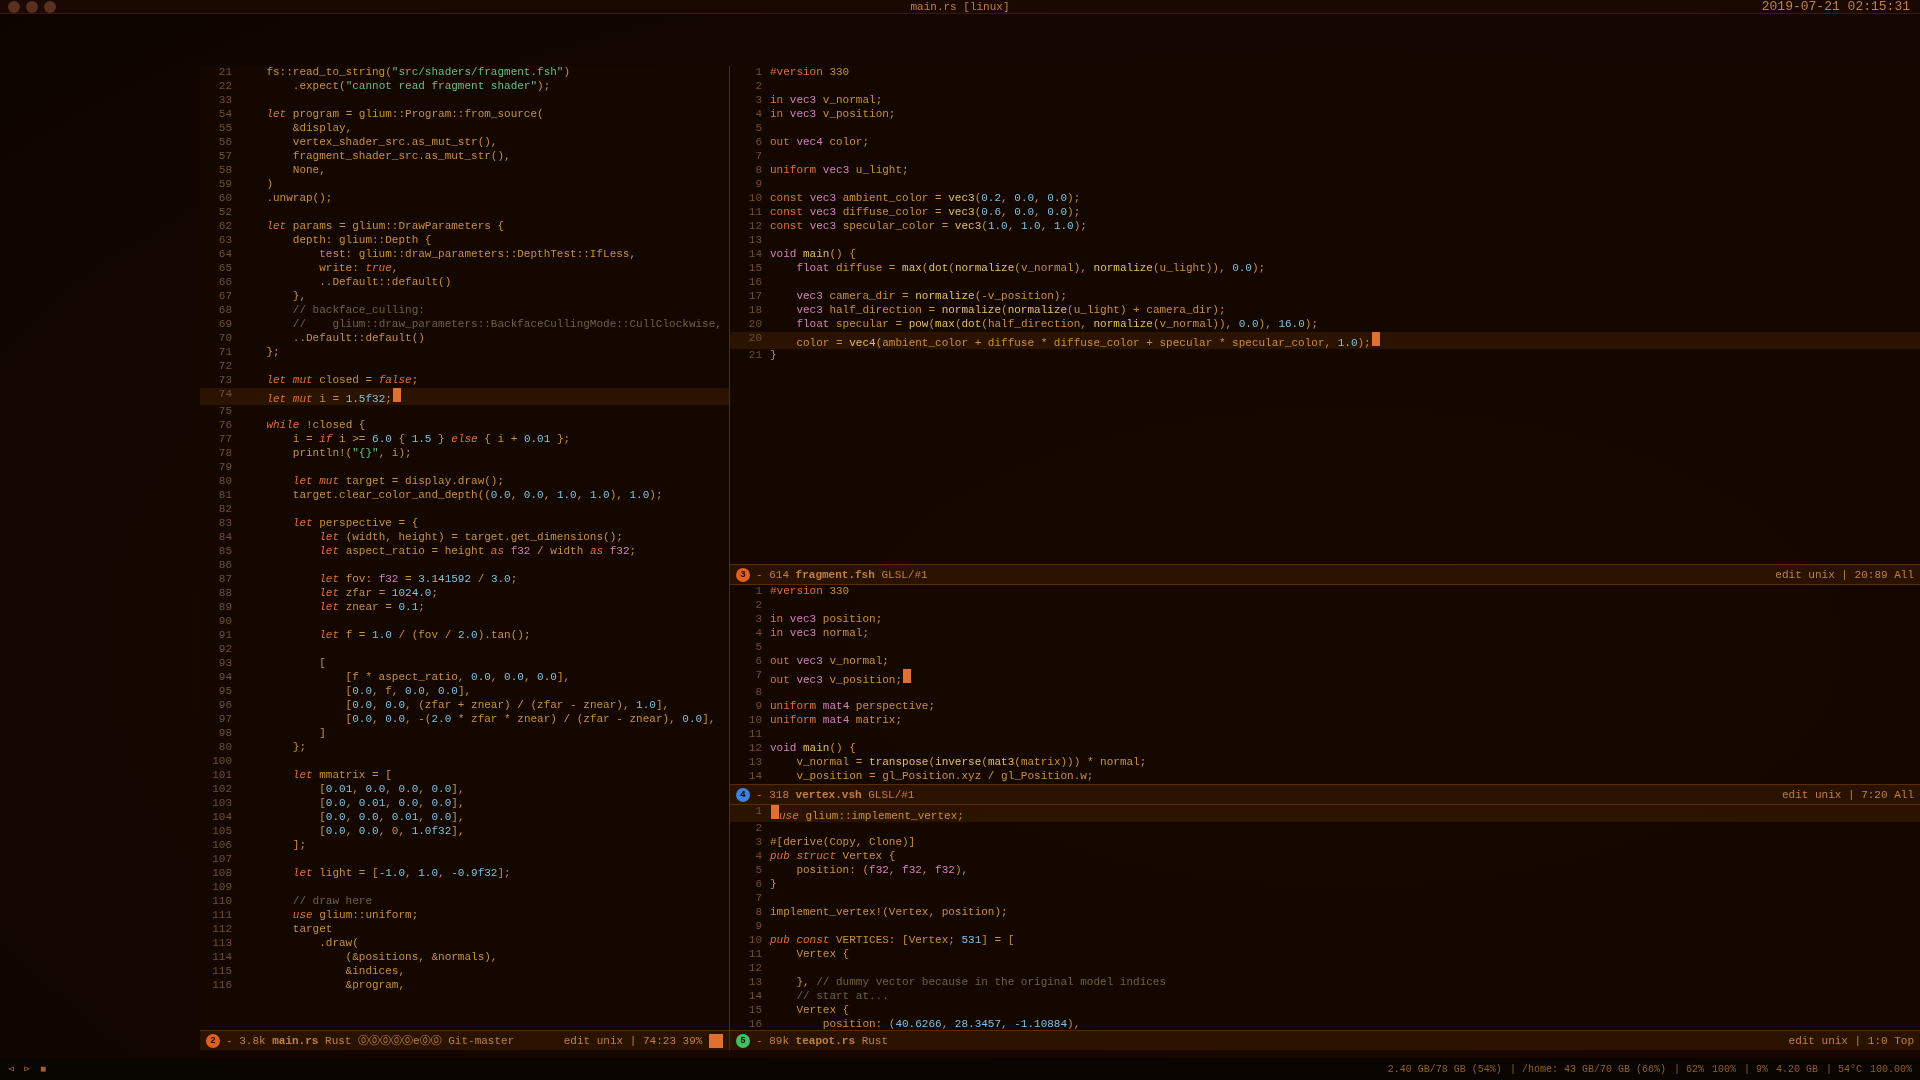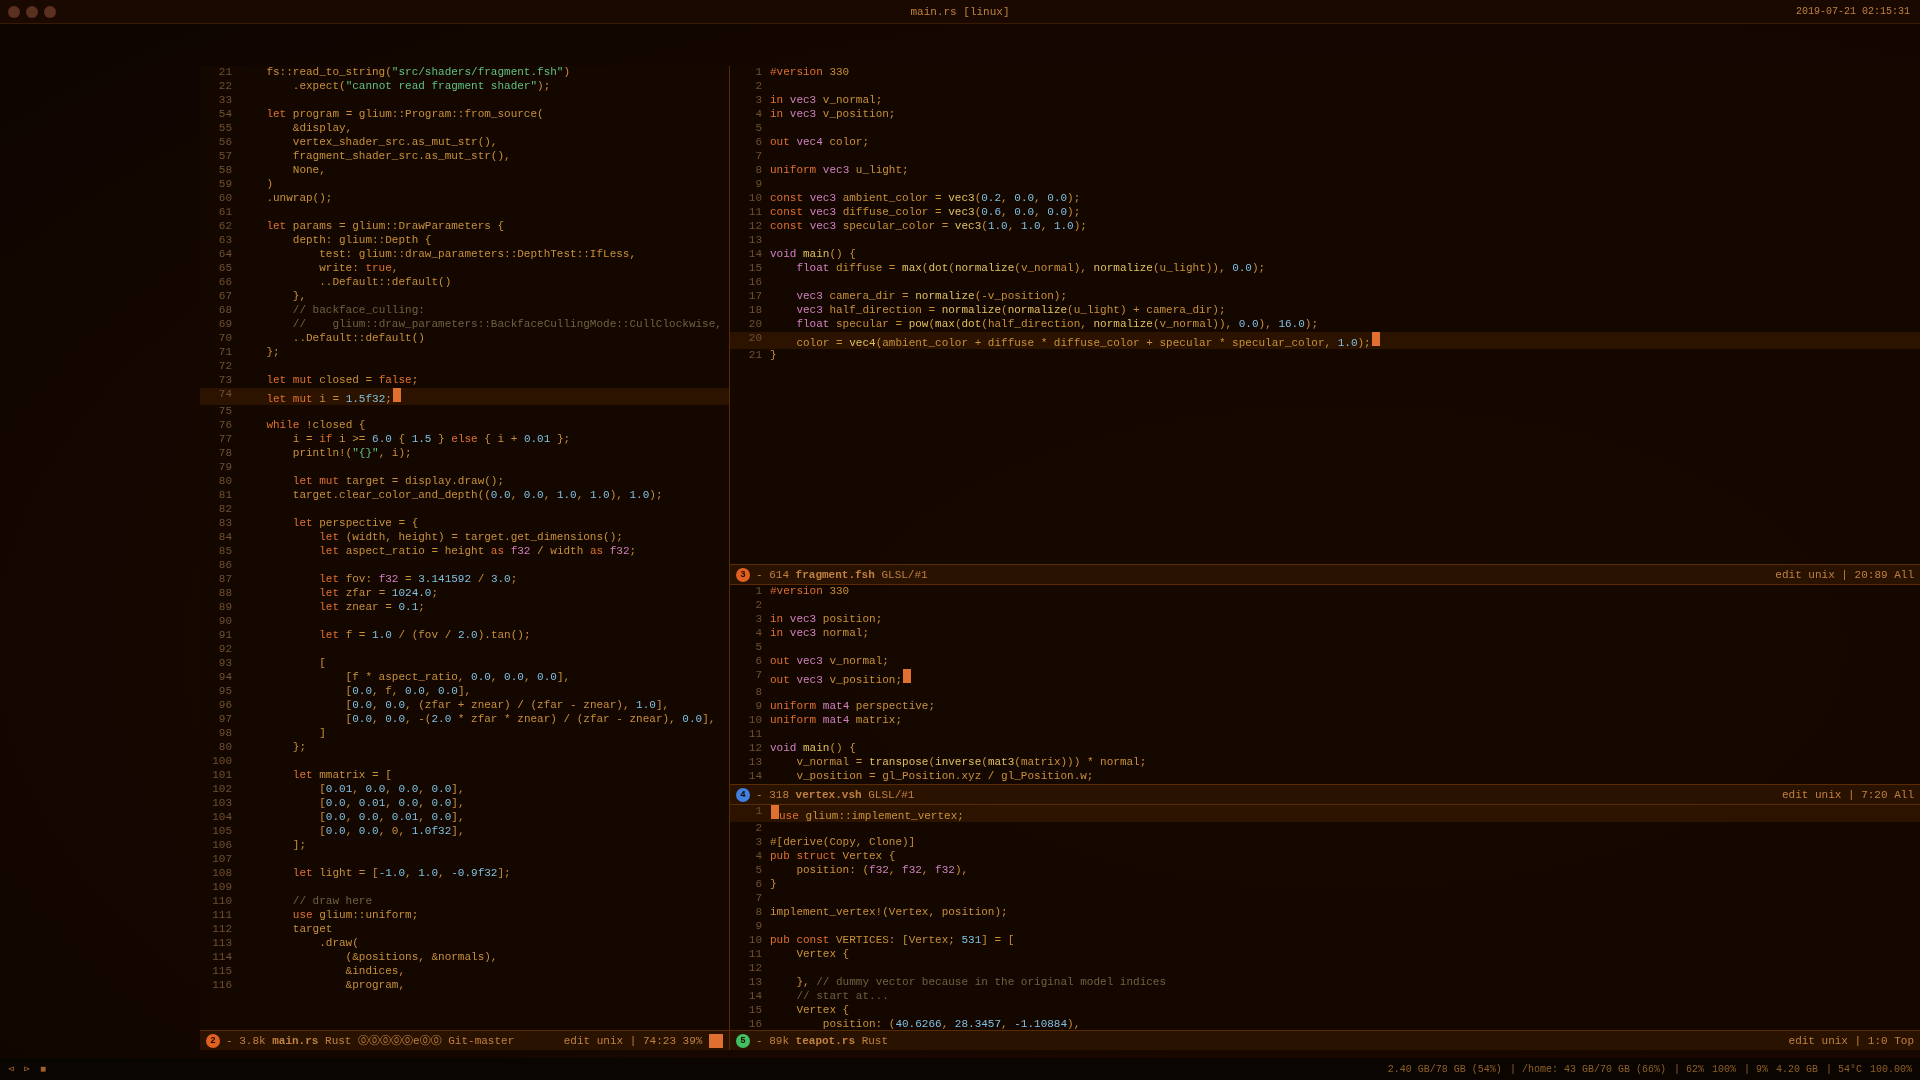--- a/index.html
+++ b/index.html
@@ -19,21 +19,21 @@
       position: absolute;
       top: 0; left: 0; right: 0; bottom: 0;
       background: radial-gradient(ellipse at 70% 60%, #3a1500 0%, #1a0800 40%, #0d0400 100%);
       z-index: 0;
     }
 
     
     .titlebar {
       position: absolute;
       top: 0; left: 0; right: 0;
-      height: 24px;
+      height: 14px;
       background: #1a0900;
       display: flex;
       align-items: center;
       justify-content: center;
       z-index: 10;
       border-bottom: 1px solid #3a1a00;
     }
 
     .titlebar-title {
       color: #c08040;
@@ -50,21 +50,21 @@
     .titlebar-btn {
       width: 12px; height: 12px;
       border-radius: 50%;
       background: #5a3020;
     }
 
     .titlebar-datetime {
       position: absolute;
       right: 10px;
       color: #c08040;
-      font-size: 10px;
+      font-size: 13px;
     }
 
     
     .editor-container {
       position: absolute;
       top: 22px;
       left: 200px;
       right: 0;
       bottom: 30px;
       display: flex;
@@ -137,21 +137,21 @@
       font-size: 11px;
     }
 
     .line-content {
       color: #c8903a;
       font-size: 11px;
       flex: 1;
     }
 
     
-    .kw { color: #e07030; }
+    .kw { color: #e07030; font-style: italic; }
     .str { color: #60c080; }
     .comment { color: #706040; }
     .num { color: #80c0e0; }
     .type { color: #d080c0; }
     .glsl-kw { color: #e07030; }
     .glsl-type { color: #d080c0; }
     .glsl-fn { color: #e0c060; }
     .hl-line { background: rgba(100, 50, 0, 0.3); }
 
     
@@ -268,21 +268,21 @@
       </div>
       <div class="code-line">
         <span class="line-num">59</span>
         <span class="line-content">    )</span>
       </div>
       <div class="code-line">
         <span class="line-num">60</span>
         <span class="line-content">    .unwrap();</span>
       </div>
       <div class="code-line">
-        <span class="line-num">61</span>
+        <span class="line-num">52</span>
         <span class="line-content"></span>
       </div>
       <div class="code-line">
         <span class="line-num">62</span>
         <span class="line-content">    <span class="kw">let</span> params = glium::DrawParameters {</span>
       </div>
       <div class="code-line">
         <span class="line-num">63</span>
         <span class="line-content">        depth: glium::Depth {</span>
       </div>

